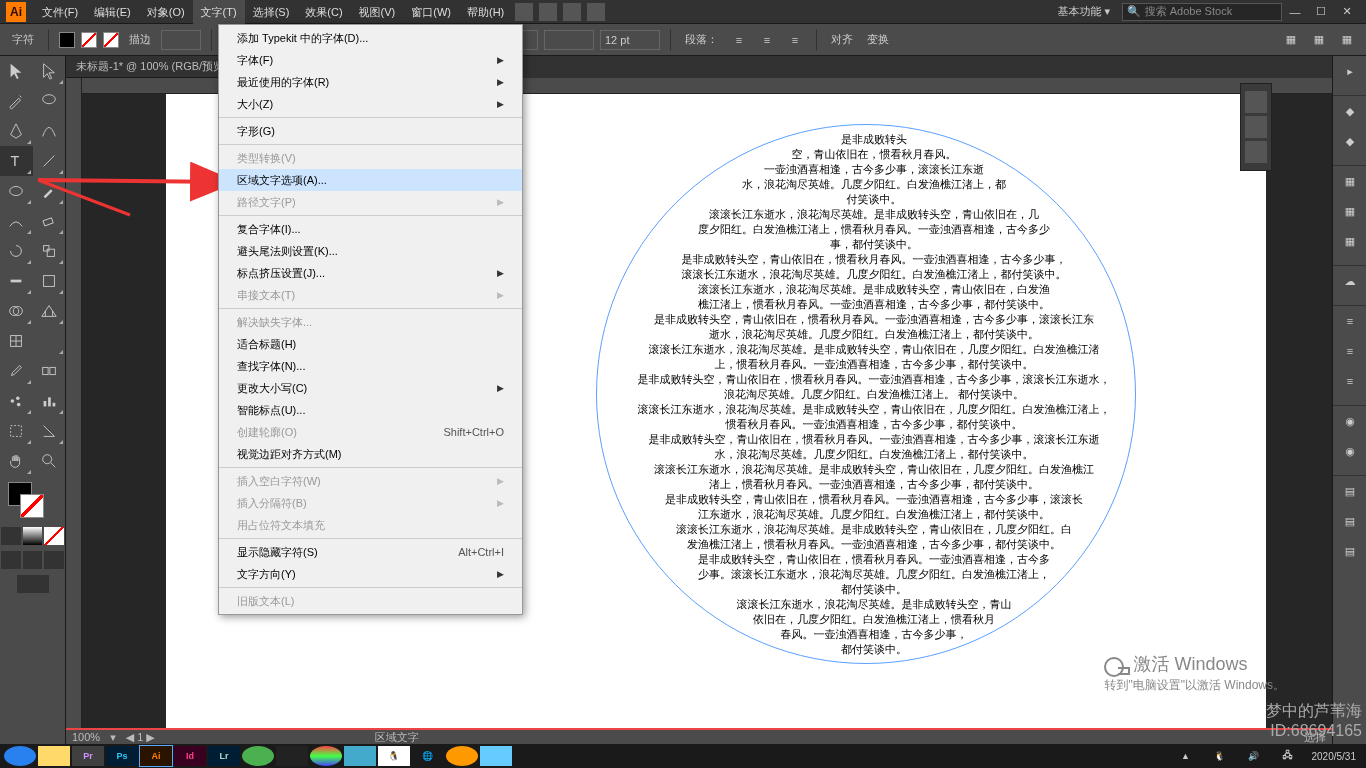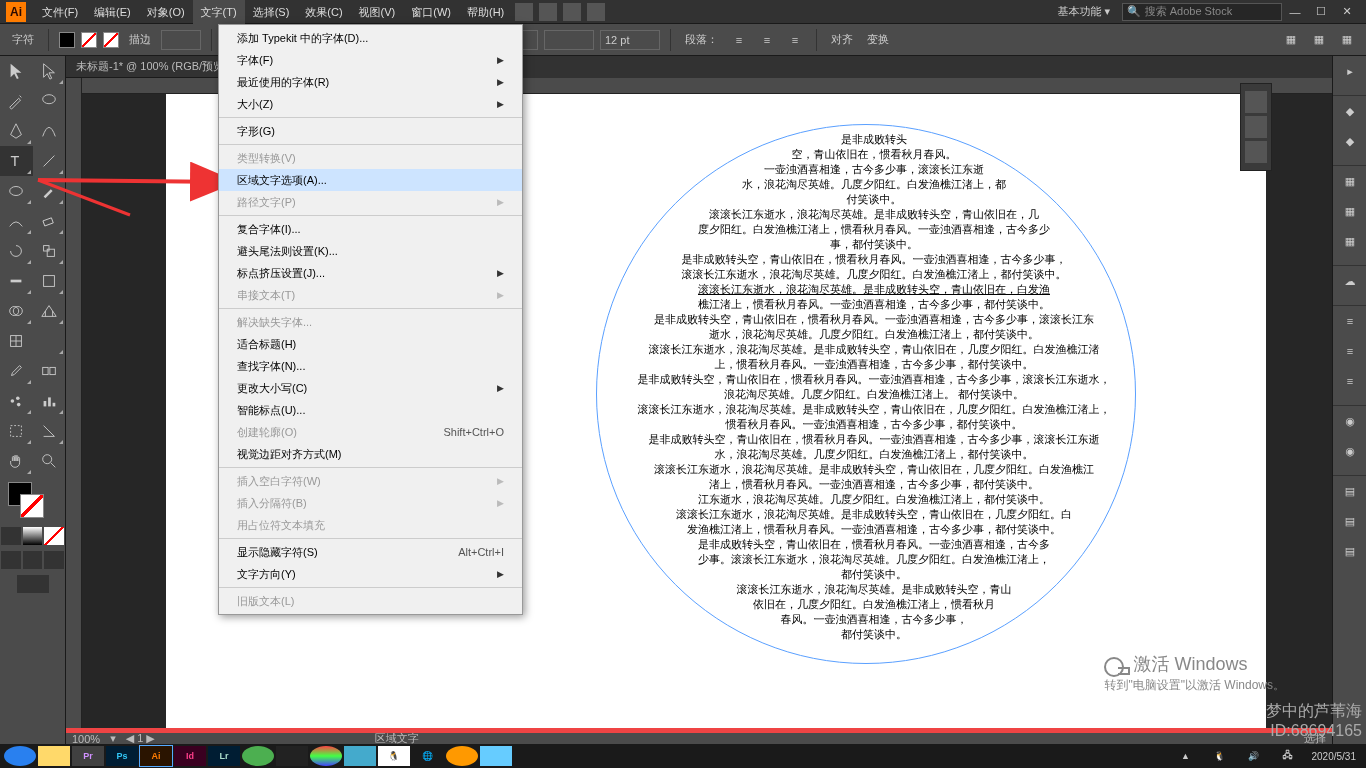--- a/index.html
+++ b/index.html
@@ -56,21 +56,21 @@
 .dropdown-menu .mi { height:22px; display:flex; align-items:center; padding:0 18px; justify-content:space-between;}
 .dropdown-menu .mi.disabled { color:#999; }
 .dropdown-menu .mi.highlight { background:#cde4ff; }
 .dropdown-menu .sep { height:1px; background:#ccc; margin:2px 0;}
 .dropdown-menu .sub::after { content:"▶"; font-size:9px; color:#333;}
 .dropdown-menu .mi.disabled.sub::after { color:#bbb;}
 .dropdown-menu .shortcut { color:#555; font-size:11px;}
 
 .arrow-overlay { position:absolute; top:80px; left:30px; z-index:500; pointer-events:none;}
 
-.status-bar { position:absolute; bottom:24px; left:66px; right:34px; height:16px; background:#4b4b4b; border-top:5px solid #ef4444; display:flex; align-items:center; padding:0 6px; gap:10px; color:#bbb;}
+.status-bar { position:absolute; bottom:24px; left:66px; right:34px; height:16px; background:#4b4b4b; border-top:2px solid #ef4444; display:flex; align-items:center; padding:0 6px; gap:10px; color:#bbb;}
 
 .taskbar { position:absolute; bottom:0; left:0; right:0; height:24px; background:#1a1a1a; display:flex; align-items:center; padding:0 4px; gap:2px;}
 .taskbar .tb-icon { width:32px; height:20px; display:flex; align-items:center; justify-content:center; font-size:9px; font-weight:bold;}
 .taskbar .spacer { flex:1;}
 .taskbar .clock { color:#ccc; padding:0 6px; font-size:10px;}
 
 .activate { position:absolute; right:47px; bottom:50px; color:#888; z-index:2;}
 .activate .t1 { font-size:18px; }
 .activate .t2 { font-size:12px; }
 .watermark { position:absolute; right:4px; bottom:28px; color:#aaa; font-size:16px; z-index:20; text-align:right;}
@@ -341,34 +341,35 @@
             <div class="line" style="width: 177.482px; margin-left: 181.259px;">是非成败转头</div>
             <div class="line" style="width: 247.386px; margin-left: 146.307px;">空，青山依旧在，惯看秋月春风。</div>
             <div class="line" style="width: 298.496px; margin-left: 120.752px;">一壶浊酒喜相逢，古今多少事，滚滚长江东逝</div>
             <div class="line" style="width: 339.411px; margin-left: 100.294px;">水，浪花淘尽英雄。几度夕阳红。白发渔樵江渚上，都</div>
             <div class="line" style="width: 373.497px; margin-left: 83.2515px;">付笑谈中。</div>
             <div class="line" style="width: 402.492px; margin-left: 68.7539px; text-align: center;">滚滚长江东逝水，浪花淘尽英雄。是非成败转头空，青山依旧在，几</div>
             <div class="line" style="width: 427.434px; margin-left: 56.2829px;">度夕阳红。白发渔樵江渚上，惯看秋月春风。一壶浊酒喜相逢，古今多少</div>
             <div class="line" style="width: 448.999px; margin-left: 45.5006px;">事，都付笑谈中。</div>
             <div class="line" style="width: 467.654px; margin-left: 36.1731px;">是非成败转头空，青山依旧在，惯看秋月春风。一壶浊酒喜相逢，古今多少事，</div>
             <div class="line" style="width: 483.735px; margin-left: 28.1323px;">滚滚长江东逝水，浪花淘尽英雄。几度夕阳红。白发渔樵江渚上，都付笑谈中。</div>
-            <div class="line" style="width: 497.494px; margin-left: 21.2531px; text-decoration: underline;">滚滚长江东逝水，浪花淘尽英雄。是非成败转头空，青山依旧在，白发渔</div>
+            <div class="line" style="width: 497.494px; margin-left: 21.2531px;">滚滚长江东逝水，浪花淘尽英雄。是非成败转头空，青山依旧在，白发渔</div>
             <div class="line" style="width: 509.117px; margin-left: 15.4416px;">樵江渚上，惯看秋月春风。一壶浊酒喜相逢，古今多少事，都付笑谈中。</div>
             <div class="line" style="width: 518.748px; margin-left: 10.6258px;">是非成败转头空，青山依旧在，惯看秋月春风。一壶浊酒喜相逢，古今多少事，滚滚长江东</div>
             <div class="line" style="width: 526.498px; margin-left: 6.75107px;">逝水，浪花淘尽英雄。几度夕阳红。白发渔樵江渚上，都付笑谈中。</div>
             <div class="line" style="width: 532.447px; margin-left: 3.77641px;">滚滚长江东逝水，浪花淘尽英雄。是非成败转头空，青山依旧在，几度夕阳红。白发渔樵江渚</div>
             <div class="line" style="width: 536.656px; margin-left: 1.67184px;">上，惯看秋月春风。一壶浊酒喜相逢，古今多少事，都付笑谈中。</div>
             <div class="line" style="width: 539.166px; margin-left: 0.416989px;">是非成败转头空，青山依旧在，惯看秋月春风。一壶浊酒喜相逢，古今多少事，滚滚长江东逝水，</div>
             <div class="line" style="width: 540px; margin-left: 0px;">浪花淘尽英雄。几度夕阳红。白发渔樵江渚上。 都付笑谈中。</div>
             <div class="line" style="width: 539.166px; margin-left: 0.416989px;">滚滚长江东逝水，浪花淘尽英雄。是非成败转头空，青山依旧在，几度夕阳红。白发渔樵江渚上，</div>
             <div class="line" style="width: 536.656px; margin-left: 1.67184px;">惯看秋月春风。一壶浊酒喜相逢，古今多少事，都付笑谈中。</div>
             <div class="line" style="width: 532.447px; margin-left: 3.77641px;">是非成败转头空，青山依旧在，惯看秋月春风。一壶浊酒喜相逢，古今多少事，滚滚长江东逝</div>
             <div class="line" style="width: 526.498px; margin-left: 6.75107px;">水，浪花淘尽英雄。几度夕阳红。白发渔樵江渚上，都付笑谈中。</div>
             <div class="line" style="width: 518.748px; margin-left: 10.6258px;">滚滚长江东逝水，浪花淘尽英雄。是非成败转头空，青山依旧在，几度夕阳红。白发渔樵江</div>
             <div class="line" style="width: 509.117px; margin-left: 15.4416px;">渚上，惯看秋月春风。一壶浊酒喜相逢，古今多少事，都付笑谈中。</div>
+            <div class="line" style="width: 497.494px; margin-left: 21.2531px;">是非成败转头空，青山依旧在，惯看秋月春风。一壶浊酒喜相逢，古今多少事，滚滚长</div>
             <div class="line" style="width: 483.735px; margin-left: 28.1323px;">江东逝水，浪花淘尽英雄。几度夕阳红。白发渔樵江渚上，都付笑谈中。</div>
             <div class="line" style="width: 467.654px; margin-left: 36.1731px;">滚滚长江东逝水，浪花淘尽英雄。是非成败转头空，青山依旧在，几度夕阳红。白</div>
             <div class="line" style="width: 448.999px; margin-left: 45.5006px;">发渔樵江渚上，惯看秋月春风。一壶浊酒喜相逢，古今多少事，都付笑谈中。</div>
             <div class="line" style="width: 427.434px; margin-left: 56.2829px;">是非成败转头空，青山依旧在，惯看秋月春风。一壶浊酒喜相逢，古今多</div>
             <div class="line" style="width: 402.492px; margin-left: 68.7539px;">少事。滚滚长江东逝水，浪花淘尽英雄。几度夕阳红。白发渔樵江渚上，</div>
             <div class="line" style="width: 373.497px; margin-left: 83.2515px;">都付笑谈中。</div>
             <div class="line" style="width: 339.411px; margin-left: 100.294px;">滚滚长江东逝水，浪花淘尽英雄。是非成败转头空，青山</div>
             <div class="line" style="width: 298.496px; margin-left: 120.752px;">依旧在，几度夕阳红。白发渔樵江渚上，惯看秋月</div>
             <div class="line" style="width: 247.386px; margin-left: 146.307px;">春风。一壶浊酒喜相逢，古今多少事，</div>
             <div class="line" style="width: 177.482px; margin-left: 181.259px;">都付笑谈中。</div>

